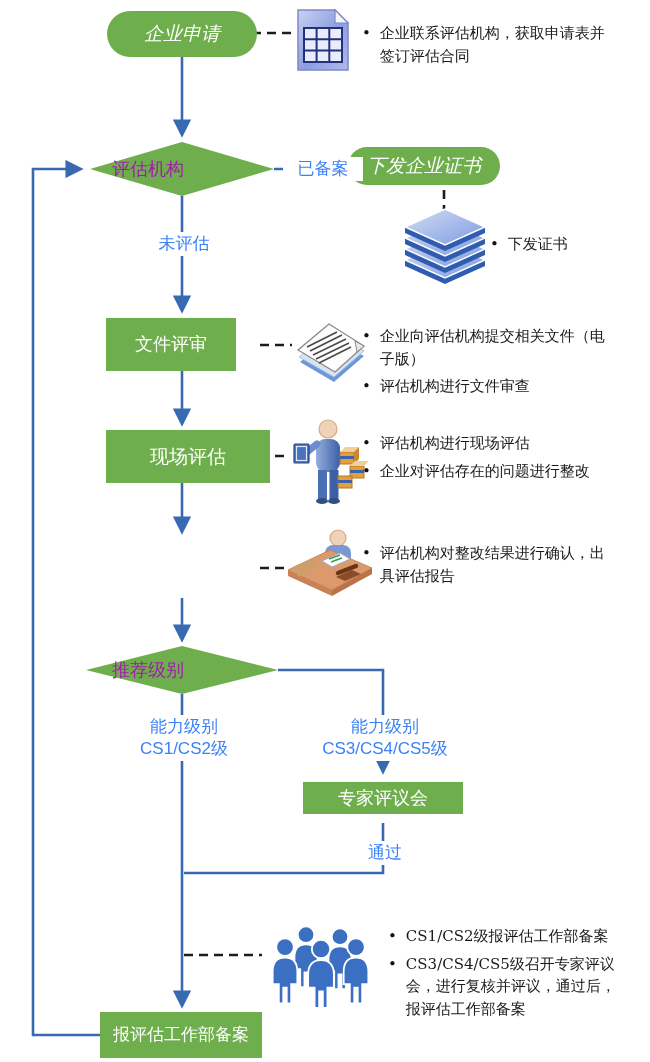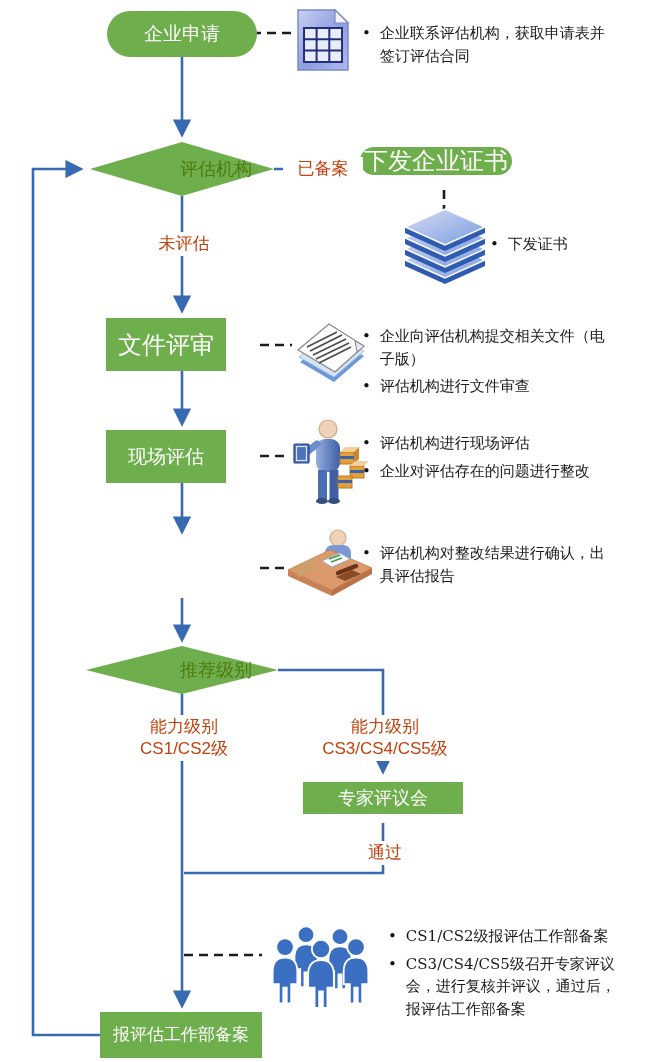--- a/index.html
+++ b/index.html
@@ -1,24 +1,24 @@
 <!DOCTYPE html>
 <html><head>
 <meta charset="utf-8">
 <style>
   html,body{margin:0;padding:0;background:#ffffff;}
   .canvas{position:relative;width:650px;height:1062px;background:#ffffff;overflow:hidden;
           font-family:"Liberation Sans",sans-serif;}
   .layer{position:absolute;left:0;top:0;}
   .node{position:absolute;background:#6fae4c;color:#ffffff;display:flex;flex-direction:column;
         align-items:center;justify-content:center;text-align:center;line-height:1.25;}
-  .stadium{border-radius:24px;}
-  .dlabel{position:absolute;color:#4d7c0f;display:flex;flex-direction:column;align-items:flex-end;
+  .stadium{border-radius:24px;font-style:italic;}
+  .dlabel{position:absolute;color:#a21caf;display:flex;flex-direction:column;align-items:flex-start;
           justify-content:center;text-align:center;}
-  .edge-label{position:absolute;background:#ffffff;color:#c2410c;text-align:center;
+  .edge-label{position:absolute;background:#ffffff;color:#3b82f6;text-align:center;
               line-height:1.3;padding:1px 2px;}
   .note{position:absolute;color:#1a1a1a;font-family:"DejaVu Serif",serif;font-size:15px;line-height:1.5;}
   .note-item{display:flex;gap:9px;margin-bottom:5px;}
   .bullet{flex:0 0 auto;color:#111;font-size:15px;}
   .icon{position:absolute;}
 </style>
 </head>
 <body>
 
 <div class="canvas">
@@ -54,29 +54,29 @@
   </svg>
 
   <div class="node stadium" style="left:107px;top:11px;width:150px;height:46px;font-size:19px;">
     <span>企业申请</span>
   </div>
 
   <div class="dlabel" style="left:112px;top:155px;width:140px;height:28px;font-size:18px;">
     <span>评估机构</span>
   </div>
 
-  <div class="node stadium" style="left:360px;top:147px;width:152px;height:28px;font-size:24px;border-radius:20px;">
+  <div class="node stadium" style="left:348px;top:147px;width:152px;height:38px;font-size:19px;border-radius:20px;">
     <span>下发企业证书</span>
   </div>
 
-  <div class="node" style="left:106px;top:318px;width:120px;height:53px;font-size:24px;">
+  <div class="node" style="left:106px;top:318px;width:130px;height:53px;font-size:18px;">
     <span>文件评审</span>
   </div>
 
-  <div class="node" style="left:106px;top:430px;width:120px;height:53px;font-size:19px;">
+  <div class="node" style="left:106px;top:430px;width:164px;height:53px;font-size:19px;">
     <span>现场评估</span>
   </div>
 
 
   <div class="dlabel" style="left:112px;top:657px;width:140px;height:26px;font-size:18px;">
     <span>推荐级别</span>
   </div>
 
   <div class="node" style="left:303px;top:782px;width:160px;height:32px;font-size:18px;">
     <span>专家评议会</span>

